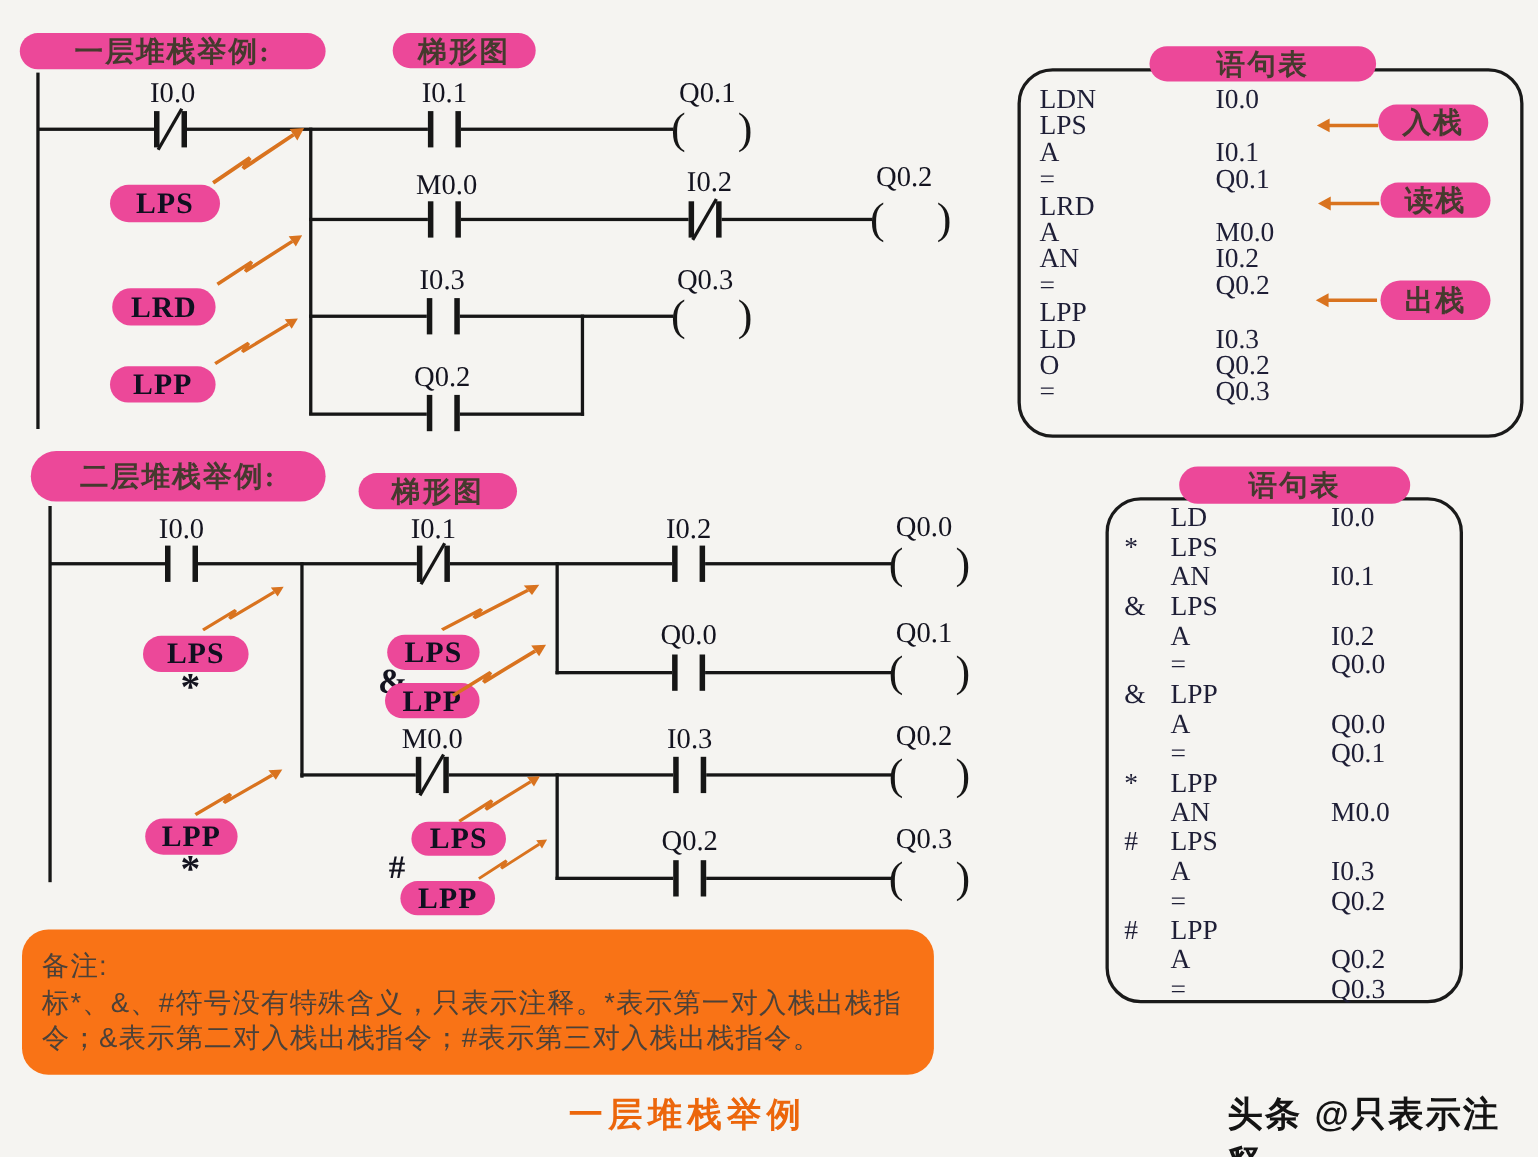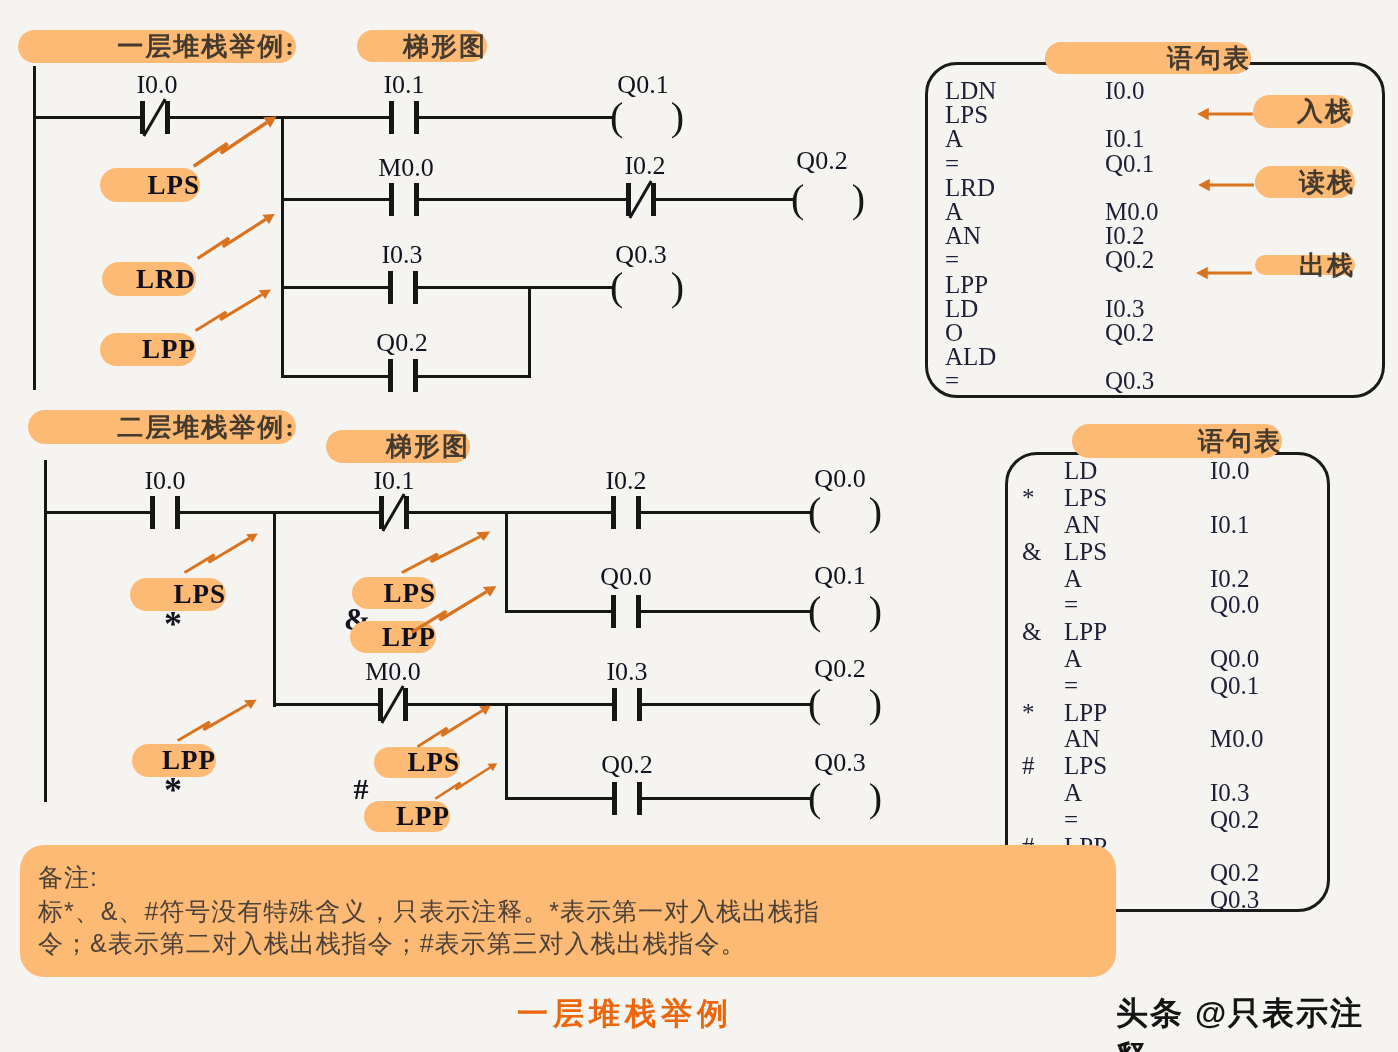--- a/index.html
+++ b/index.html
@@ -13,34 +13,34 @@
   .csym::before,.csym::after{content:"";position:absolute;top:0;bottom:0;width:5px;background:#161616}
   .csym::before{left:0}
   .csym::after{right:0}
   .csym .slash{position:absolute;left:13px;top:-5px;width:3px;height:43px;background:#161616;transform:rotate(30deg)}
   .coil{position:absolute;width:74px;height:46px;font-size:40px;line-height:46px;color:#161616;
         display:flex;justify-content:space-between}
   .coil::before{content:"("}
   .coil::after{content:")"}
   .lbl{position:absolute;transform:translateX(-50%);font-size:26px;white-space:nowrap;color:#13131f}
   .mark{position:absolute;transform:translateX(-50%);font-weight:bold;color:#13131f;line-height:1}
-  .pill{position:absolute;background:#fdba74;border-radius:999px;display:flex;align-items:center;
-        justify-content:flex-end;white-space:nowrap}
+  .pill{position:absolute;background:#ec4899;border-radius:999px;display:flex;align-items:center;
+        justify-content:center;white-space:nowrap}
   .pill.cn{color:#453a2e;font-size:26px;font-weight:bold;letter-spacing:2px}
   .pill.code{color:#101020;font-size:27px;font-weight:bold;letter-spacing:1px}
   .arrow{position:absolute;overflow:visible}
   .stlbox{position:absolute;border:3px solid #1a1a1a;border-radius:32px}
   .stlrows{position:absolute;display:flex;flex-direction:column}
   .stlrow{display:flex;align-items:center;color:#1e1e36;font-size:25px}
   #stl1-rows .stlrow{height:24.2px}
   #stl1-rows .in{width:160px}
   #stl2-rows .stlrow{height:26.8px}
   #stl2-rows .mk{width:44px;padding-left:2px}
   #stl2-rows .in{width:146px}
-  .note{position:absolute;left:20px;top:845px;width:1096px;height:132px;background:#fdba74;
+  .note{position:absolute;left:20px;top:845px;width:829px;height:132px;background:#f97316;
         border-radius:24px;color:#4c4138;font-family:"Liberation Sans","DejaVu Sans",sans-serif}
   .note div{position:absolute;font-size:25px;letter-spacing:1px;white-space:nowrap}
   .footer-title{position:absolute;left:517px;top:993px;font-size:31px;font-weight:bold;color:#ec660b;
         letter-spacing:5px;font-family:"Liberation Sans","DejaVu Sans",sans-serif}
   .watermark{position:absolute;left:1116px;top:992px;font-size:32px;font-weight:bold;color:#141414;
         letter-spacing:2px;font-family:"Liberation Sans","DejaVu Sans",sans-serif}
 </style>
 </head>
 <body>
 
@@ -161,49 +161,45 @@
     </div>
       <div class="stlrow">
       <span class="in">LD</span>
       <span class="op">I0.3</span>
     </div>
       <div class="stlrow">
       <span class="in">O</span>
       <span class="op">Q0.2</span>
     </div>
       <div class="stlrow">
-      <span class="in">ALD</span>
-      <span class="op"></span>
-    </div>
-      <div class="stlrow">
       <span class="in">=</span>
       <span class="op">Q0.3</span>
     </div>
     </div>
 
   <svg class="arrow" style="left:1196px;top:105px;width:58px;height:18px">
       <use href="#la"></use>
     </svg>
   <div class="pill cn" style="left:1253px;top:95px;width:100px;height:33px">
     <span>入栈</span>
   </div>
   <svg class="arrow" style="left:1197px;top:176px;width:58px;height:18px">
       <use href="#la"></use>
     </svg>
   <div class="pill cn" style="left:1255px;top:166px;width:100px;height:32px">
     <span>读栈</span>
   </div>
   <svg class="arrow" style="left:1195px;top:264px;width:58px;height:18px">
       <use href="#la"></use>
     </svg>
-  <div class="pill cn" style="left:1255px;top:255px;width:100px;height:20px">
+  <div class="pill cn" style="left:1255px;top:255px;width:100px;height:36px">
     <span>出栈</span>
   </div>
 
-  <div class="pill cn" style="left:28px;top:410px;width:268px;height:34px">
+  <div class="pill cn" style="left:28px;top:410px;width:268px;height:46px">
     <span>二层堆栈举例:</span>
   </div>
   <div class="pill cn" style="left:326px;top:430px;width:144px;height:33px">
     <span>梯形图</span>
   </div>
 
   <div class="vline" style="left:44px;top:460px;height:342px"></div>
   <div class="hline" style="left:45px;top:511px;width:765px"></div>
   <div class="vline" style="left:273px;top:511px;height:196px"></div>
   <div class="vline" style="left:505px;top:511px;height:102px"></div>

